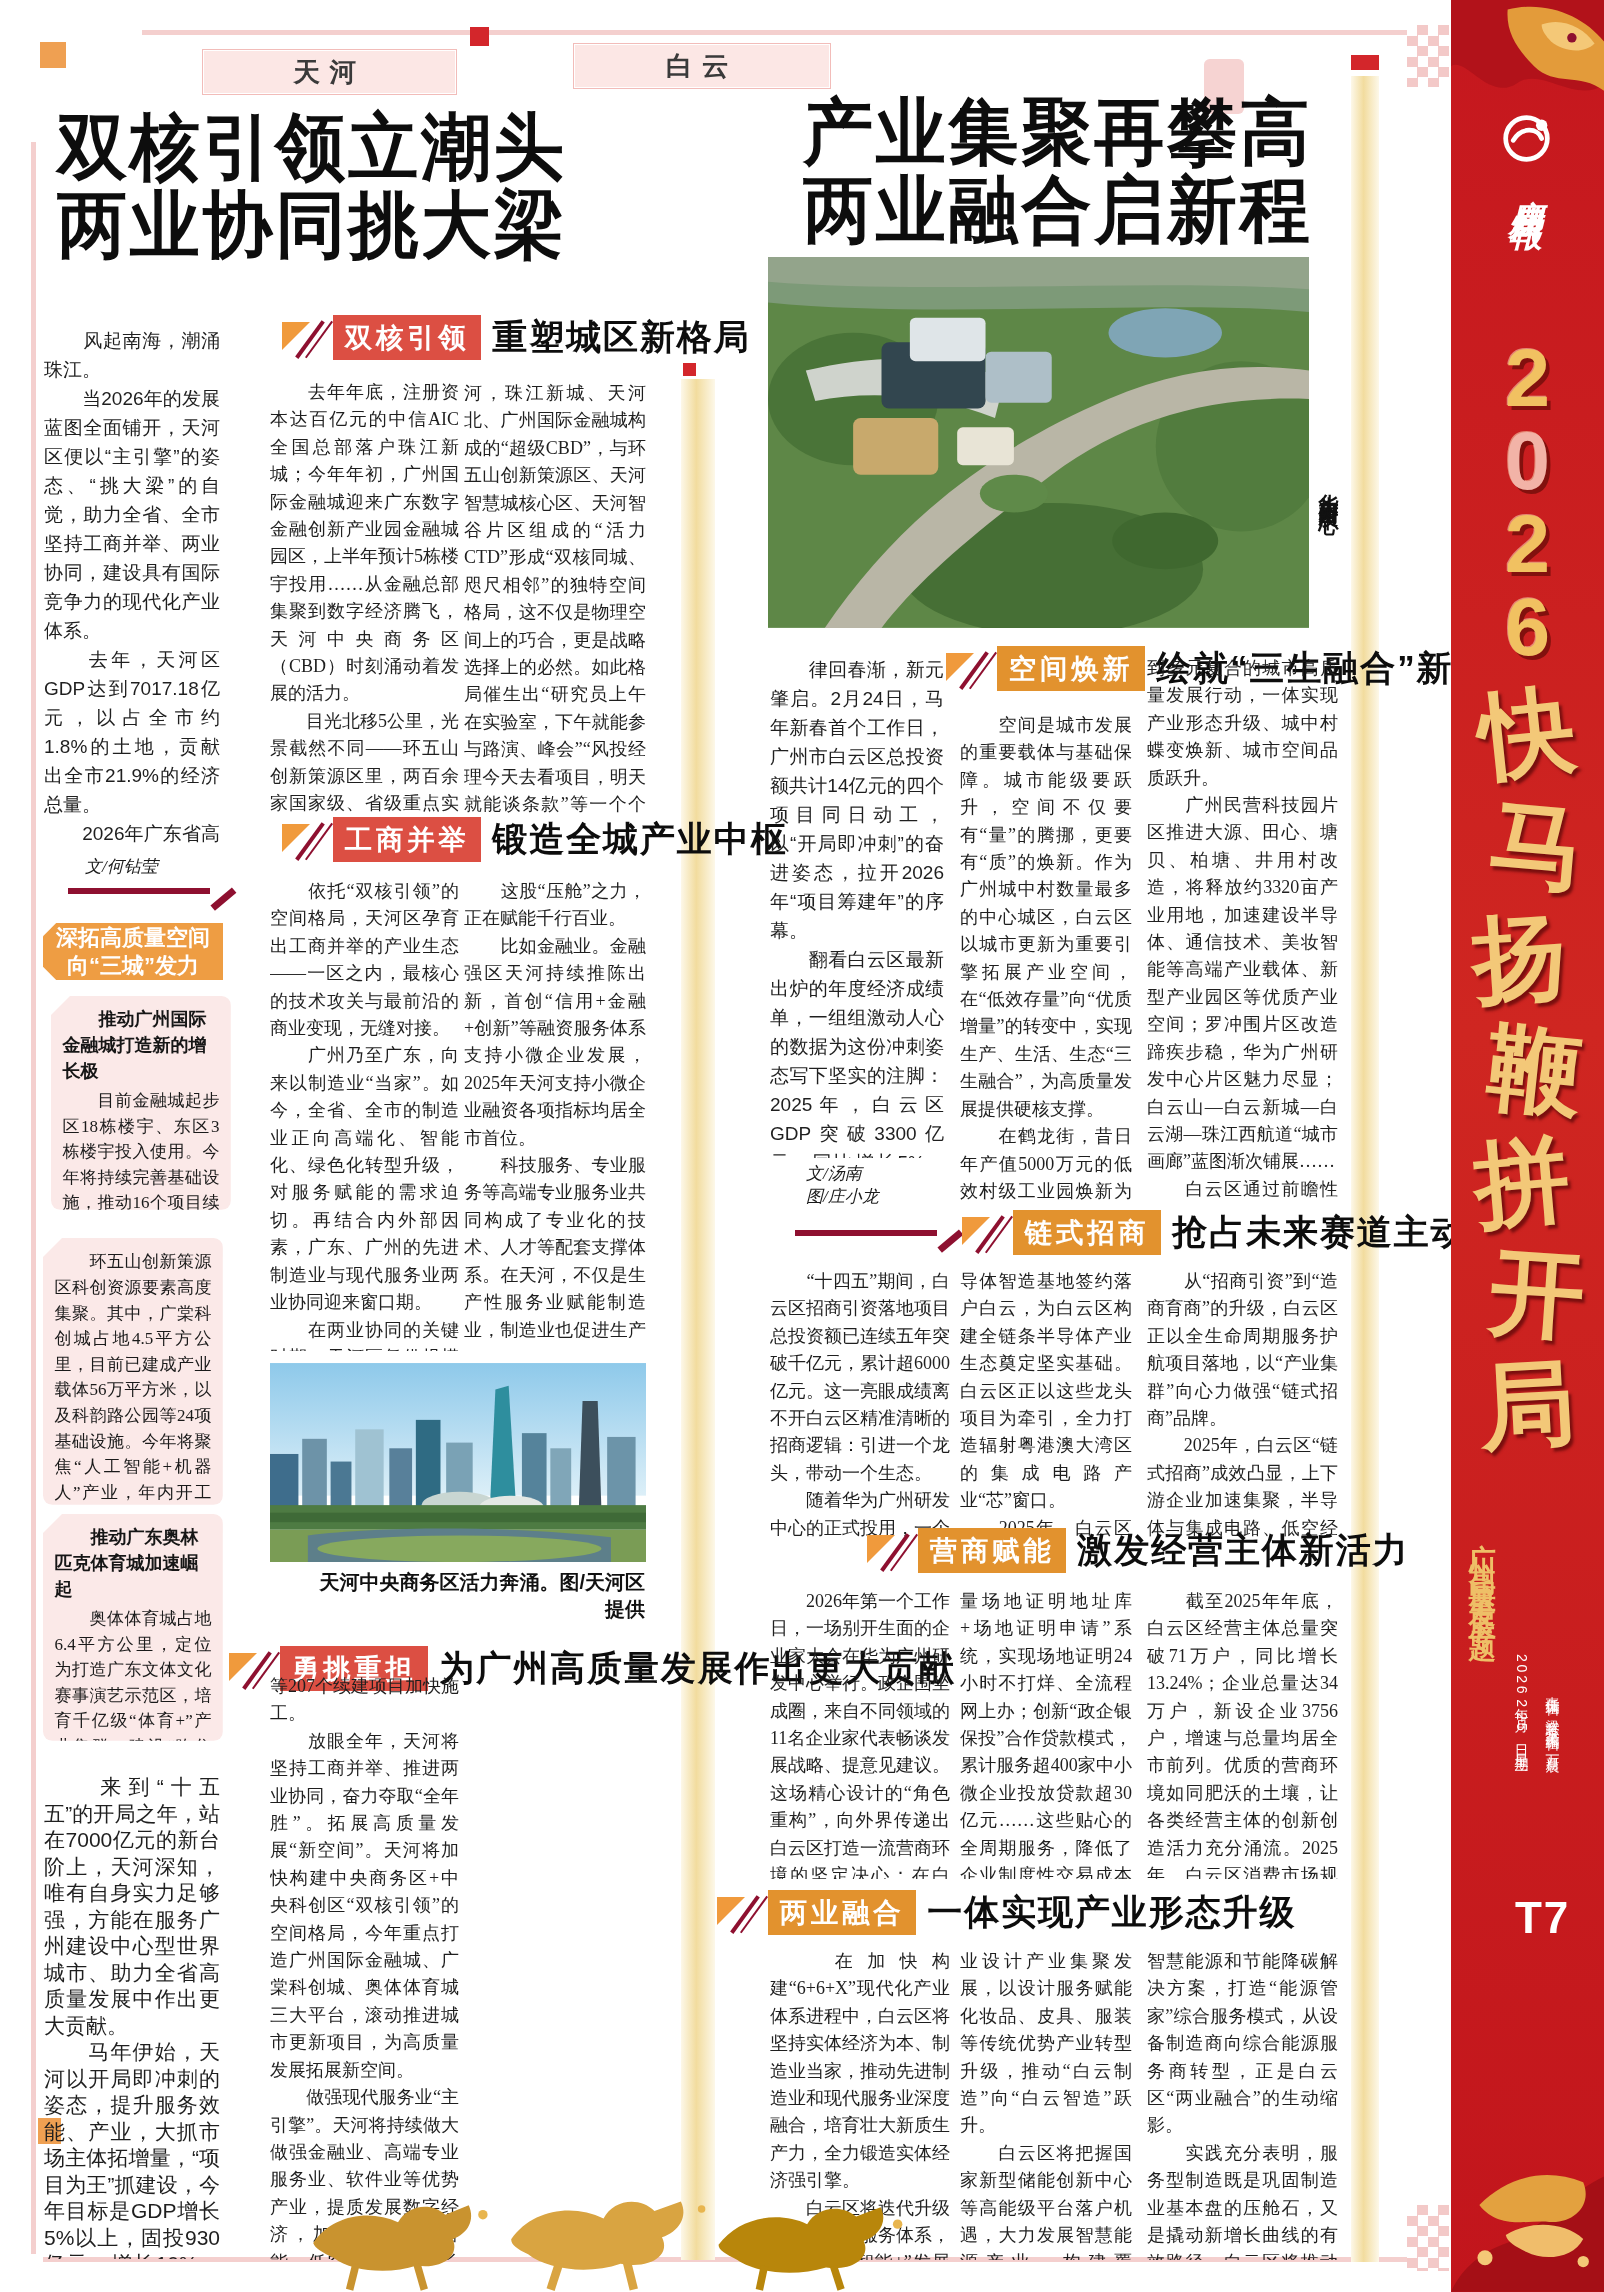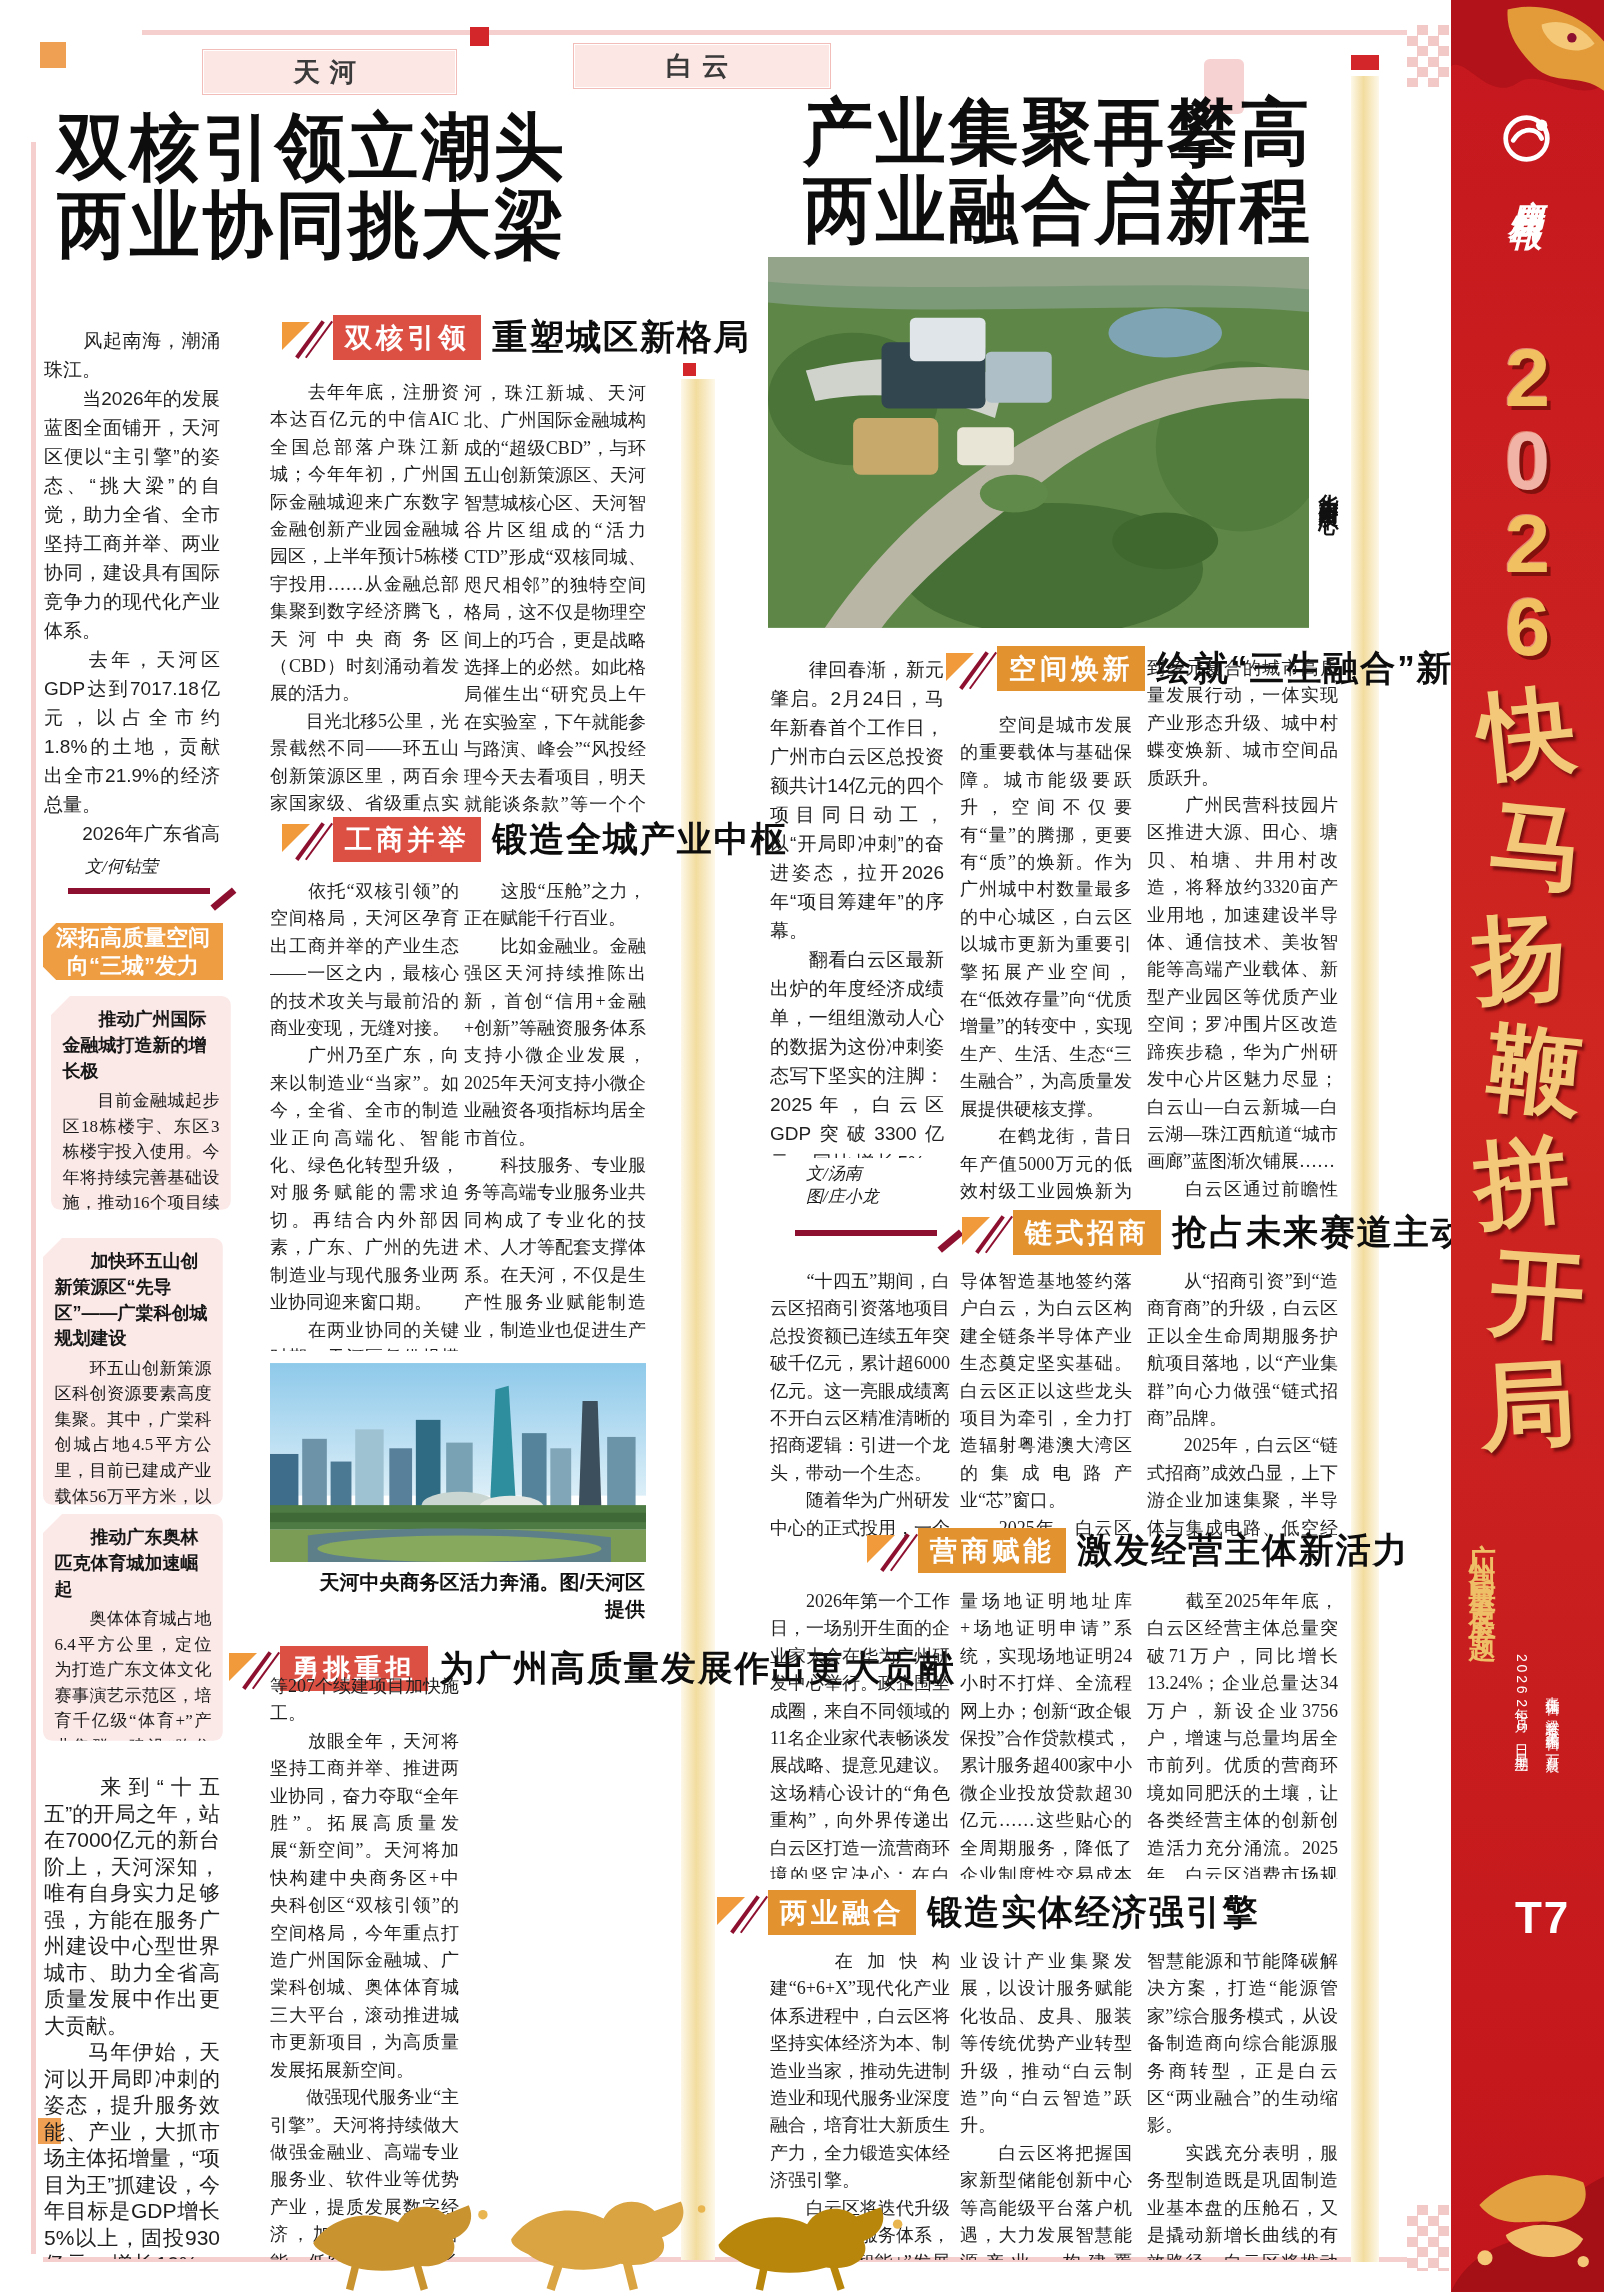--- a/index.html
+++ b/index.html
@@ -105,21 +105,20 @@
   <div class="endmark" style="left:68px;top:888px;width:142px;"></div>
 
   <div class="abs hlbox" style="left:43px;top:923px;width:180px;height:57px;">深拓高质量空间
 向“三城”发力</div>
 
   <div class="abs pinkbox" style="left:43px;top:996px;width:157px;height:191px;margin-left:8px;">
     <p class="bt">推动广州国际金融城打造新的增长极</p>
     <div class="bb">　　目前金融城起步区18栋楼宇、东区3栋楼宇投入使用。今年将持续完善基础设施，推动16个项目续建、16个地块招商，7个项目年内竣工投产，加快20栋74万m²商务楼宇产业导入、岭南风情街等22万m²商业空间招商。</div>
   </div>
   <div class="abs pinkbox" style="left:43px;top:1238px;width:157px;height:244px;">
-    <p class="bt">加快环五山创新策源区“先导区”——广棠科创城规划建设</p>
     <div class="bb">　　环五山创新策源区科创资源要素高度集聚。其中，广棠科创城占地4.5平方公里，目前已建成产业载体56万平方米，以及科韵路公园等24项基础设施。今年将聚焦“人工智能+机器人”产业，年内开工101万m²科创载体，再出让11宗产业用地，开放无人测试场等多个应用场景，打通政产学研链条，积极谋划建设“科创特区”。</div>
   </div>
   <div class="abs pinkbox" style="left:43px;top:1514px;width:157px;height:204px;">
     <p class="bt">推动广东奥林匹克体育城加速崛起</p>
     <div class="bb">　　奥体体育城占地6.4平方公里，定位为打造广东文体文化赛事演艺示范区，培育千亿级“体育+”产业集群，建设“吃住行游购娱”一站式体育特色商圈。已开建奥体中心、建成十五运会体育公园，今年加快9宗43万m²载体招商，计划举办超50场演唱会、超40场赛事。</div>
   </div>
 
   <div class="col intro" style="left:44px;top:1774px;width:176px;height:485px;font-size:21px;line-height:26.5px;">　　来到“十五五”的开局之年，站在7000亿元的新台阶上，天河深知，唯有自身实力足够强，方能在服务广州建设中心型世界城市、助力全省高质量发展中作出更大贡献。
 　　马年伊始，天河以开局即冲刺的姿态，提升服务效能、产业，大抓市场主体拓增量，“项目为王”抓建设，今年目标是GDP增长5%以上，固投930亿元、增长10%，全力争取1000亿元，新招引产业项目300个、500强企业项目10个、百亿级项目3—5个。坚持政策靠前发力、项目靠前实施、措施靠前落地，力争一季度GDP增长6%，全力以赴实现“开门红”；攻城拔寨推进总投资8000亿元的500多个项目建设，一季度推动马场改造、小鹏机器人制造工厂等30个项目新开工，中国人工智能产业</div>
 
@@ -285,21 +284,21 @@
 　　白云区坚持以改革破除发展障碍、以法治护航企业发展，持续优化市场化、法治化、国际化营商环境，让“软环境”成为高质量发展的“硬支撑”。</div>
   <div class="col body" style="left:1147px;top:1588px;width:191px;height:291px;">　　截至2025年年底，白云区经营主体总量突破71万户，同比增长13.24%；企业总量达34万户，新设企业3756户，增速与总量均居全市前列。优质的营商环境如同肥沃的土壤，让各类经营主体的创新创造活力充分涌流。2025年，白云区消费市场规模持续扩大，内外贸首次突破“双千亿”。</div>
 
   <div class="abs sechead" style="left:715px;top:1889px;">
     <div class="slash">
         <div class="tri"></div>
         <div class="ln1"></div>
         <div class="ln2"></div>
       </div>
     <div class="seclabel orange">两业融合</div>
-    <div class="sectitle">锻造实体经济强引擎</div>
+    <div class="sectitle">一体实现产业形态升级</div>
   </div>
   <div class="col body" style="left:770px;top:1948px;width:180px;height:312px;">　　在加快构建“6+6+X”现代化产业体系进程中，白云区将坚持实体经济为本、制造业当家，推动先进制造业和现代服务业深度融合，培育壮大新质生产力，全力锻造实体经济强引擎。
 　　白云区将迭代升级数字化转型服务体系，抓牢“人工智能+”发展机遇，支持龙头企业建设行业级工业互联网平台，带动产业链上下游中小企业“链式”数字化转型，推动制造业智能化改造提质增效。</div>
   <div class="col body" style="left:960px;top:1948px;width:172px;height:312px;">业设计产业集聚发展，以设计服务赋能化妆品、皮具、服装等传统优势产业转型升级，推动“白云制造”向“白云智造”跃升。
 　　白云区将把握国家新型储能创新中心等高能级平台落户机遇，大力发展智慧能源产业，构建覆盖“源-网-荷-储”全链条的产业生态。以白云电器为例，该企业通过建设行业级工业互联网平台，实现了生产的自动化、柔性化和智能化，将生产效率提升50%以上。同时，白云电器还拓展布局“源-网-荷-储一体化”业务。</div>
   <div class="col body" style="left:1147px;top:1948px;width:191px;height:312px;">智慧能源和节能降碳解决方案，打造“能源管家”综合服务模式，从设备制造商向综合能源服务商转型，正是白云区“两业融合”的生动缩影。
 　　实践充分表明，服务型制造既是巩固制造业基本盘的压舱石，又是撬动新增长曲线的有效路径。白云区将推动生产性服务业向专业化和价值链高端延伸，助力打造“研发+制造+服务”的全链条产业生态，为广州高质量发展注入强劲动力。</div>
 
   <div id="banner" class="abs" style="left:1451px;top:0;width:153px;height:2292px;">
 

